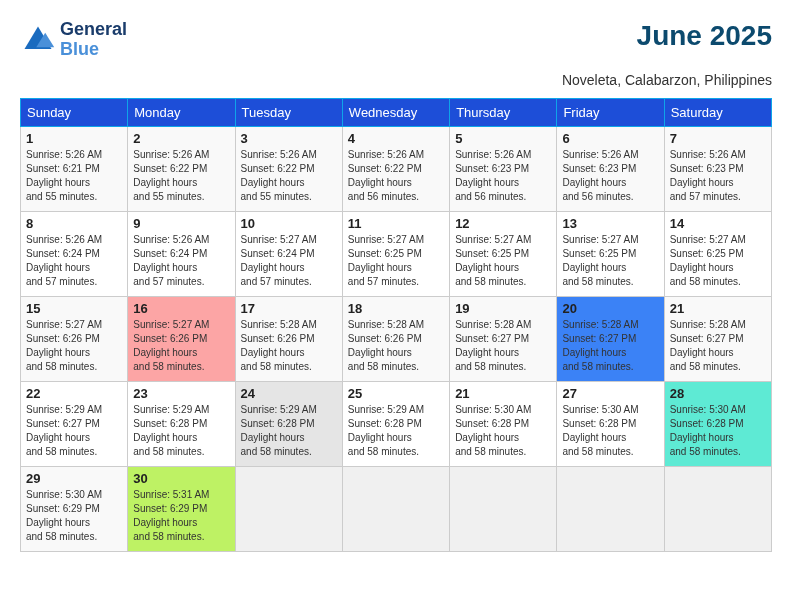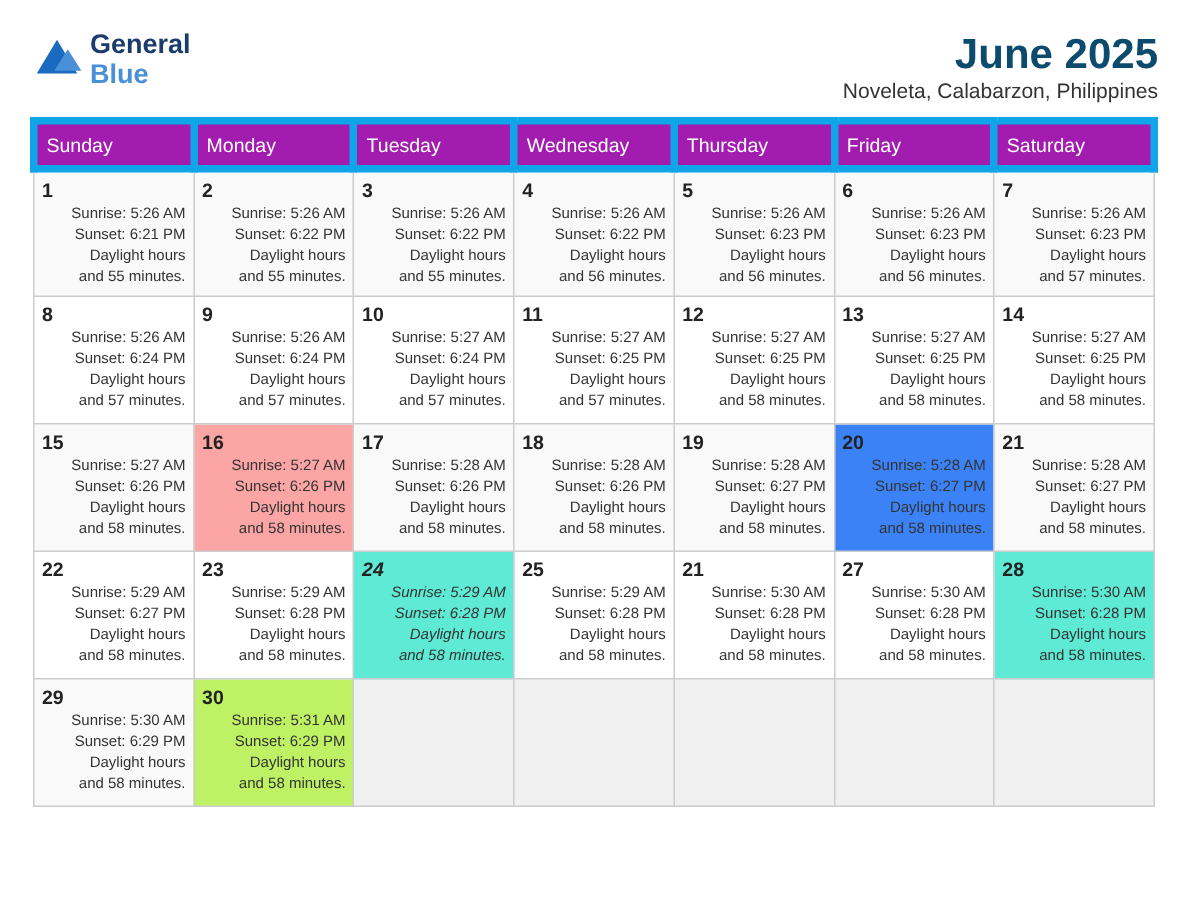--- a/index.html
+++ b/index.html
@@ -38,34 +38,35 @@
       text-align: right;
     }
     .calendar-title {
       font-size: 28px;
       font-weight: bold;
       color: #0c4a6e;
     }
     .calendar-subtitle {
       font-size: 14px;
       color: #333;
+      margin-top: 20px;
     }
     .calendar-table {
       width: 100%;
       border-collapse: collapse;
       font-size: 11px;
     }
     .calendar-table th {
-      background-color: #a21caf;
+      background-color: #1d4ed8;
       color: #fff;
       text-align: left;
       padding: 6px 6px;
       font-size: 13px;
       font-weight: normal;
-      border: 5px solid #0ea5e9;
+      border: 1px solid #0ea5e9;
     }
     .calendar-table td {
       border: 1px solid #ccc;
       vertical-align: top;
       padding: 4px 5px;
       width: calc(100% / 7);
       min-height: 80px;
       background: #fff;
     }
     .calendar-table tr:nth-child(odd) td {
@@ -78,21 +79,20 @@
       font-size: 13px;
       font-weight: bold;
       color: #222;
       display: block;
       margin-bottom: 2px;
     }
     .day-detail {
       font-size: 10px;
       color: #333;
       line-height: 1.4;
-      text-align: right;
     }
     .empty-cell {
       background: #f0f0f0 !important;
     }
     .week-row td {
       height: 85px;
     }
   </style>
 </head>
 <body>
@@ -288,21 +288,21 @@
 Daylight hours
 and 58 minutes.</div>
         </td>
         <td style="background: rgb(255, 255, 255);">
           <span class="day-number">23</span>
           <div class="day-detail" style="white-space: pre-line;">Sunrise: 5:29 AM
 Sunset: 6:28 PM
 Daylight hours
 and 58 minutes.</div>
         </td>
-        <td style="background: #5eead4; font-style: italic;">
+        <td style="background: #e5e5e5;">
           <span class="day-number">24</span>
           <div class="day-detail" style="white-space: pre-line;">Sunrise: 5:29 AM
 Sunset: 6:28 PM
 Daylight hours
 and 58 minutes.</div>
         </td>
         <td style="background: rgb(255, 255, 255);">
           <span class="day-number">25</span>
           <div class="day-detail" style="white-space: pre-line;">Sunrise: 5:29 AM
 Sunset: 6:28 PM

